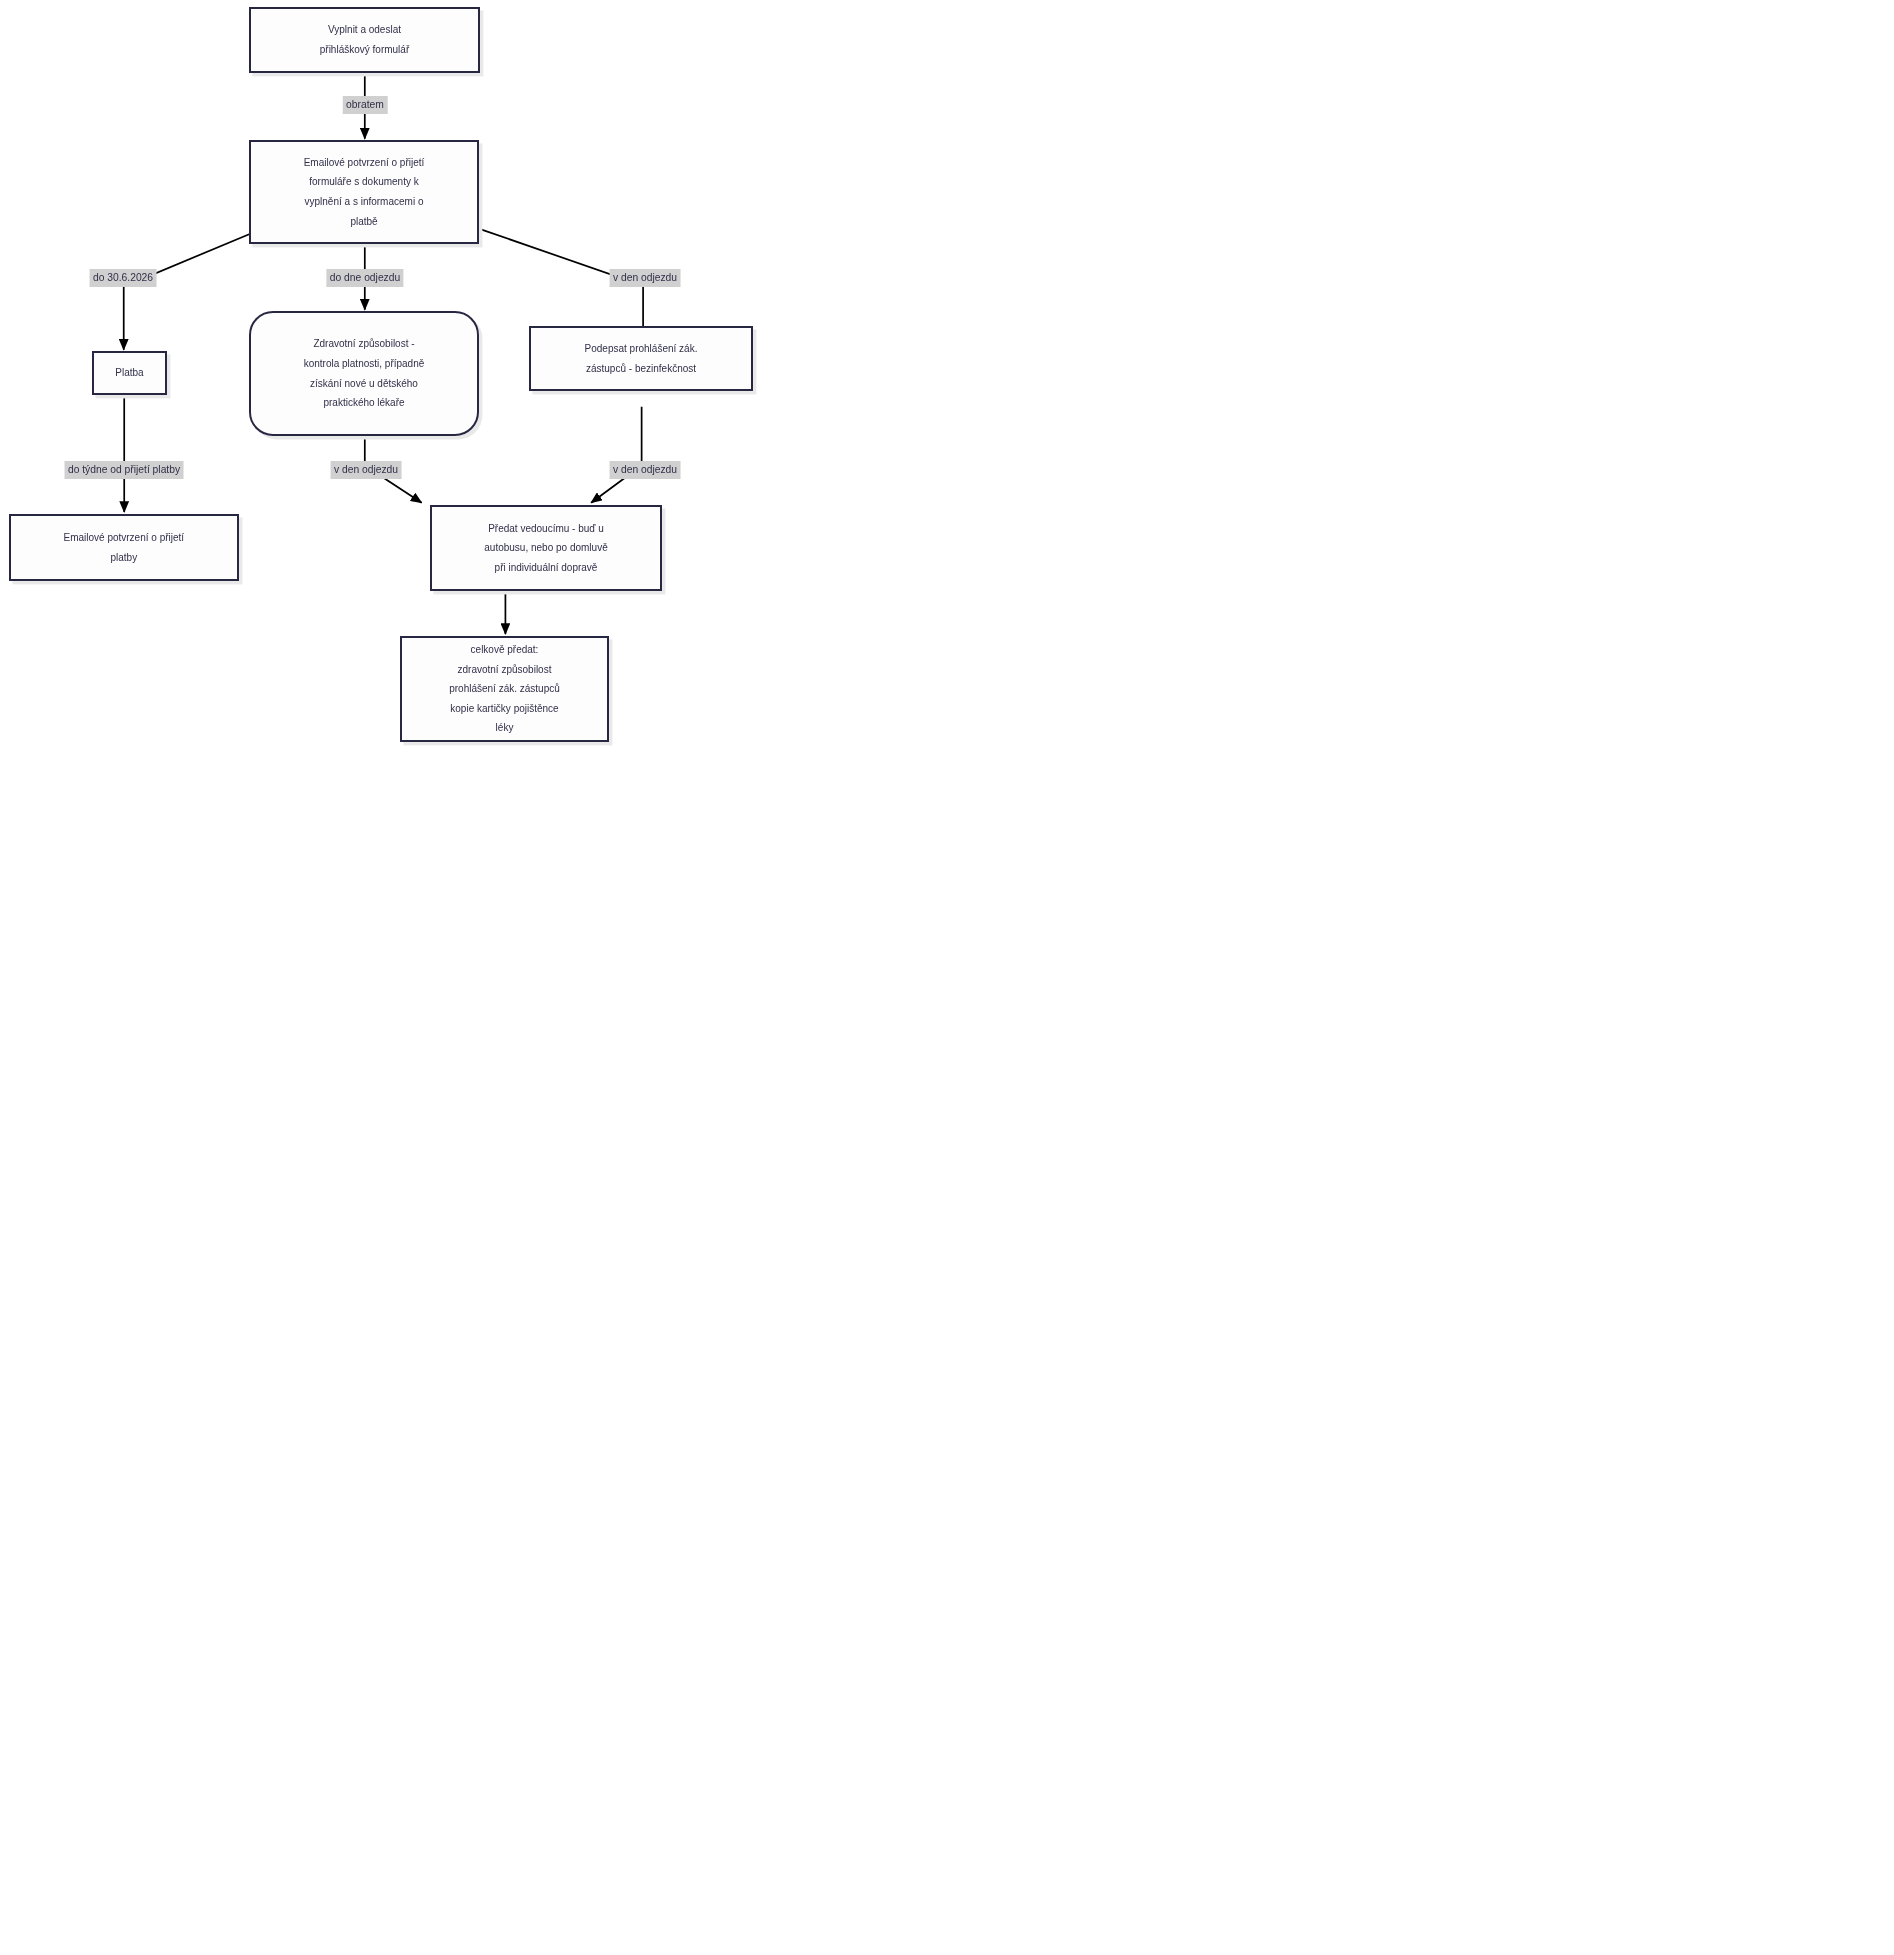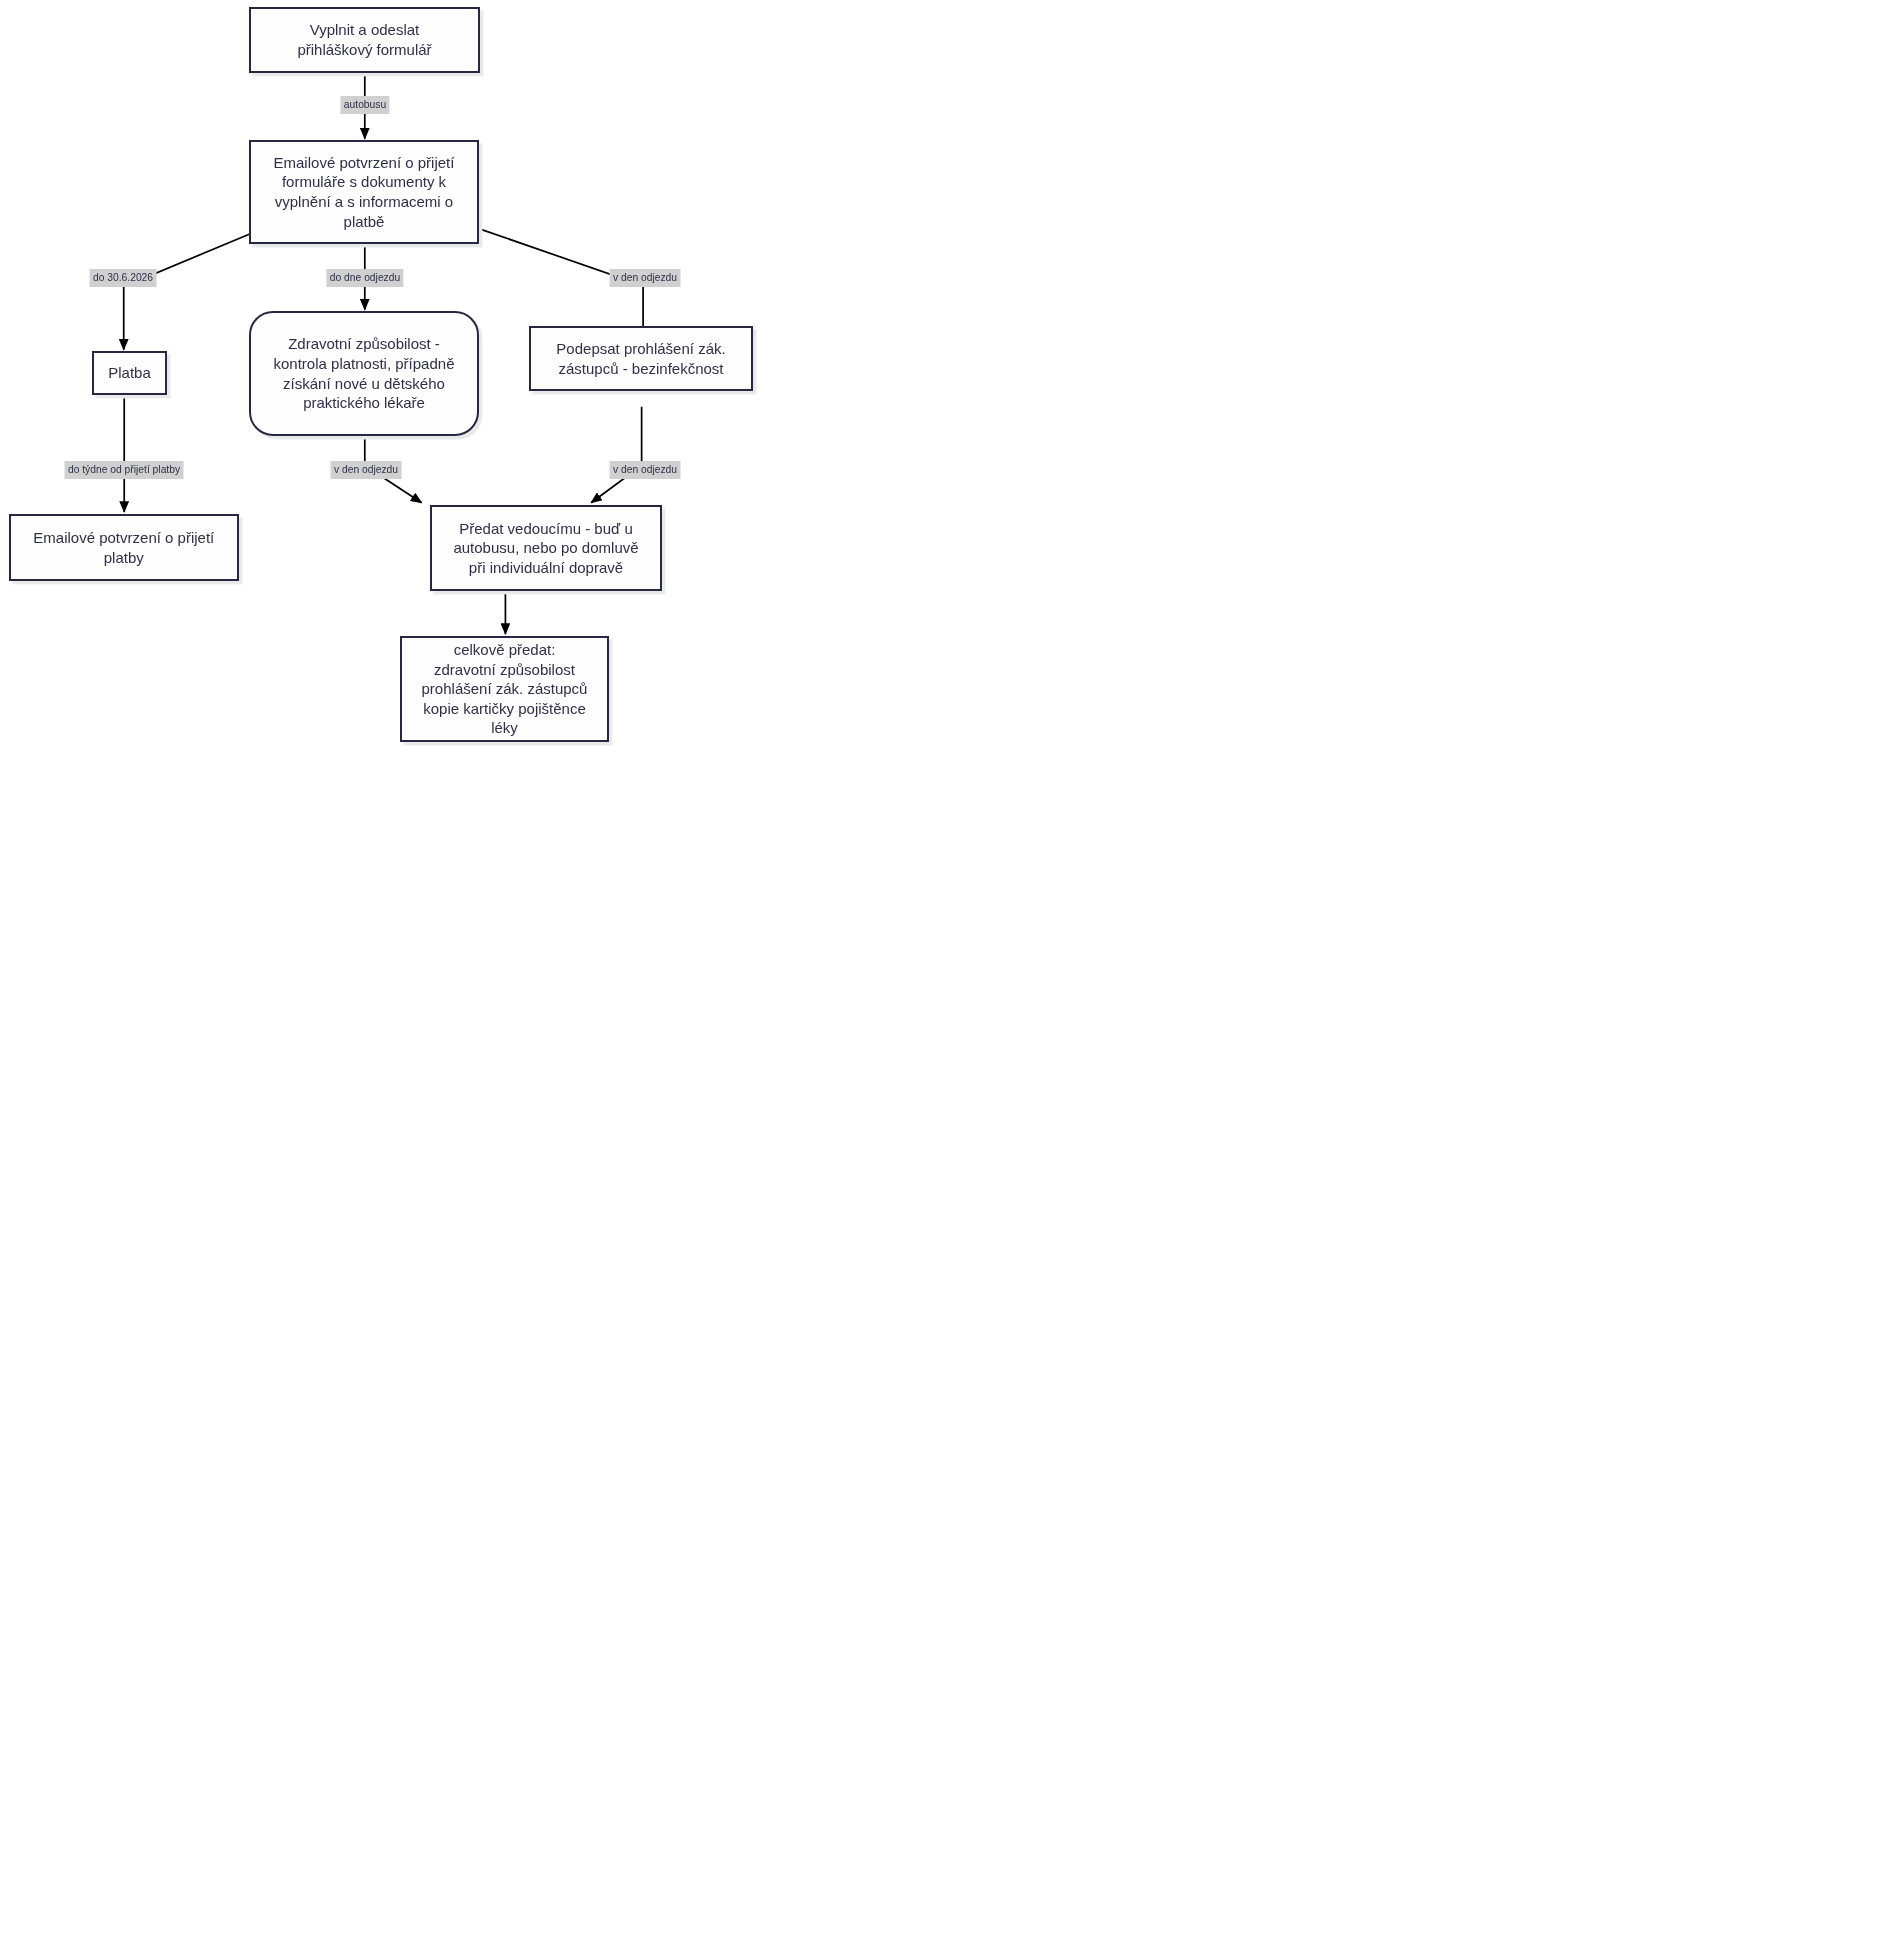--- a/index.html
+++ b/index.html
@@ -16,21 +16,21 @@
     box-sizing:border-box;
     background:#fdfdfd;
     border:2px solid #282742;
     box-shadow:3.4px 3.4px 0 #e9e9e9;
     display:flex;
     flex-direction:column;
     justify-content:center;
     align-items:center;
     text-align:center;
     z-index:2;
-    font-size:15px;
+    font-size:10px;
     line-height:19.6px;
     font-weight:400;
   }
   .node .line{white-space:nowrap;}
   .edge-label{
     position:absolute;
     transform:translateX(-50%);
     background:#d0d0d0;
     color:#312f49;
     font-size:10.3px;
@@ -102,21 +102,21 @@
   </div>
 
   <div class="node" style="left:400px;top:636px;width:209px;height:106px;">
     <div class="line">celkově předat:</div>
     <div class="line">zdravotní způsobilost</div>
     <div class="line">prohlášení zák. zástupců</div>
     <div class="line">kopie kartičky pojištěnce</div>
     <div class="line">léky</div>
   </div>
 
-  <div class="edge-label" style="left:365px;top:96px;">autobusu</div>
+  <div class="edge-label" style="left:365px;top:96px;">obratem</div>
 
   <div class="edge-label" style="left:123px;top:269px;text-align:right;">do 30.6.2026</div>
 
   <div class="edge-label" style="left:365px;top:269px;">do dne odjezdu</div>
 
   <div class="edge-label" style="left:645px;top:269px;">v den odjezdu</div>
 
   <div class="edge-label" style="left:124px;top:461px;">do týdne od přijetí platby</div>
 
   <div class="edge-label" style="left:366px;top:461px;">v den odjezdu</div>

